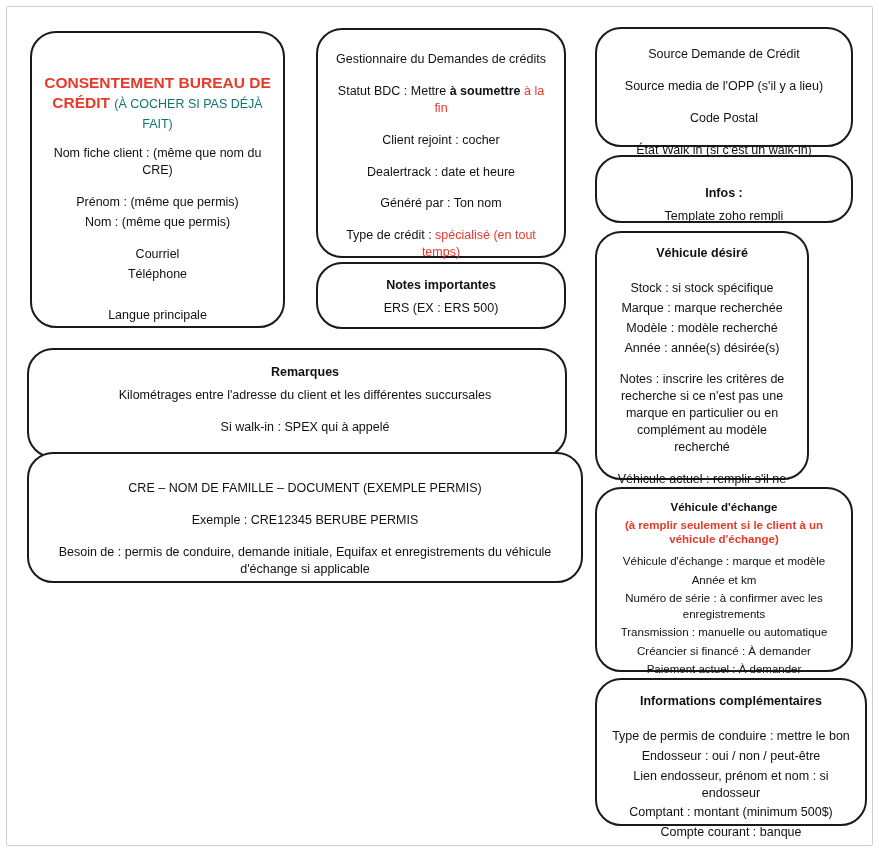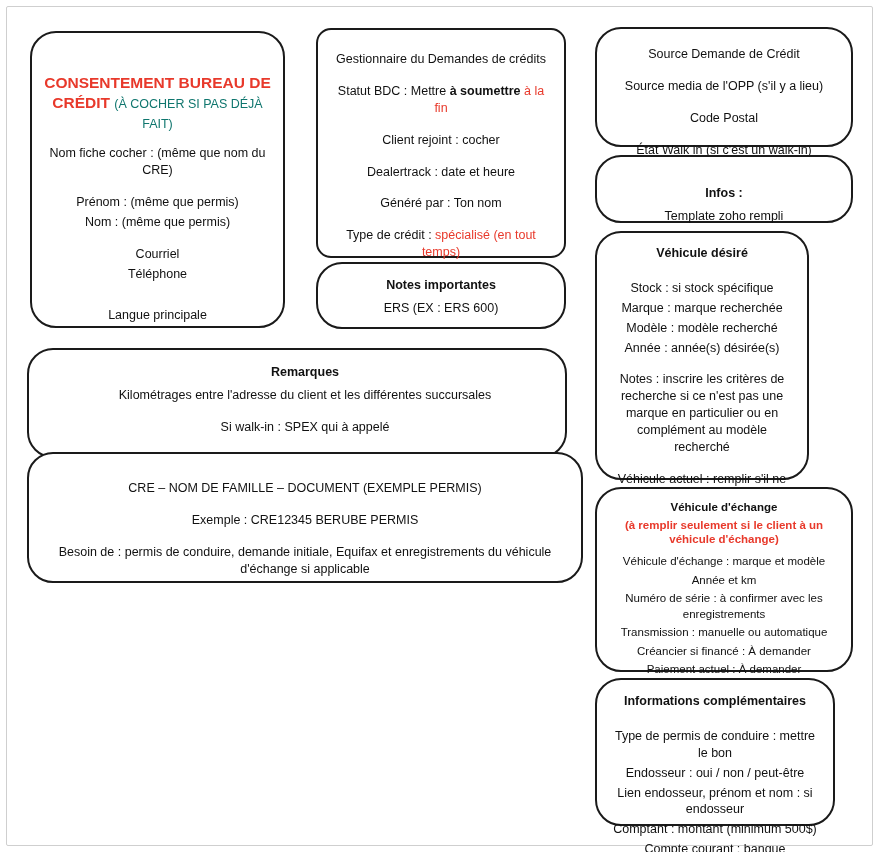--- a/index.html
+++ b/index.html
@@ -62,29 +62,29 @@
     line-height: 1.3;
   }
   .big-red-title .sub {
     color: #0f766e;
     font-weight: normal;
     font-size: 12.5px;
   }
 
   
   #card-consentement { left: 30px;  top: 31px;  width: 255px; height: 297px; padding-top: 40px; }
-  #card-gestionnaire { left: 316px; top: 28px;  width: 250px; height: 230px; padding-top: 18px; border-radius: 15px; }
+  #card-gestionnaire { left: 316px; top: 28px;  width: 250px; height: 230px; padding-top: 18px; }
   #card-notes        { left: 316px; top: 262px; width: 250px; height: 67px;  padding-top: 13px; }
   #card-remarques    { left: 27px;  top: 348px; width: 540px; height: 110px;  padding-top: 14px; padding-left: 28px; }
   #card-pieces       { left: 27px;  top: 452px; width: 556px; height: 131px; padding-top: 14px; }
   #card-source       { left: 595px; top: 27px;  width: 258px; height: 120px; padding-top: 14px; }
   #card-infos        { left: 595px; top: 155px; width: 258px; height: 68px;  padding-top: 28px; }
   #card-vehicule-des { left: 595px; top: 231px; width: 214px; height: 249px; padding-top: 12px; }
   #card-vehicule-ech { left: 595px; top: 487px; width: 258px; height: 185px; padding-top: 11px; font-size: 11.5px; }
-  #card-info-compl   { left: 595px; top: 678px; width: 240px; height: 148px; padding-top: 13px; }
+  #card-info-compl   { left: 595px; top: 678px; width: 272px; height: 148px; padding-top: 13px; }
 
   #card-vehicule-ech .title { margin-bottom: 2px; }
   #card-vehicule-ech .subtitle {
     color: #e8392b;
     font-weight: bold;
     font-size: 11.5px;
     line-height: 1.25;
     margin-bottom: 8px;
   }
 </style>
@@ -93,21 +93,21 @@
 
 <div id="canvas">
   <div class="frame"></div>
 
   <div class="card" id="card-consentement">
     <div class="big-red-title">
       <span>CONSENTEMENT BUREAU DE CRÉDIT</span>
       <span class="sub">(À COCHER SI PAS DÉJÀ FAIT)</span>
     </div>
     <div class="spacer"></div>
-    <div class="line">Nom fiche cocher : (même que nom du CRE)</div>
+    <div class="line">Nom fiche client : (même que nom du CRE)</div>
     <div class="spacer"></div>
     <div class="line">Prénom : (même que permis)</div>
     <div class="line">Nom : (même que permis)</div>
     <div class="spacer"></div>
     <div class="line">Courriel</div>
     <div class="line">Téléphone</div>
     <div class="spacer"></div>
     <div class="spacer"></div>
     <div class="line">Langue principale</div>
   </div>
@@ -127,21 +127,21 @@
     <div class="spacer"></div>
     <div class="line">
       <span>Type de crédit : </span><span class="red">spécialisé (en tout temps)</span>
     </div>
     <div class="spacer"></div>
     <div class="line">Type de permis de conduire : mettre le bon</div>
   </div>
 
   <div class="card" id="card-notes">
     <div class="title">Notes importantes</div>
-    <div class="line">ERS (EX : ERS 600)</div>
+    <div class="line">ERS (EX : ERS 500)</div>
   </div>
 
   <div class="card" id="card-remarques">
     <div class="title">Remarques</div>
     <div class="line">Kilométrages entre l'adresse du client et les différentes succursales</div>
     <div class="spacer"></div>
     <div class="line">Si walk-in : SPEX qui à appelé</div>
   </div>
 
   <div class="card" id="card-pieces">

